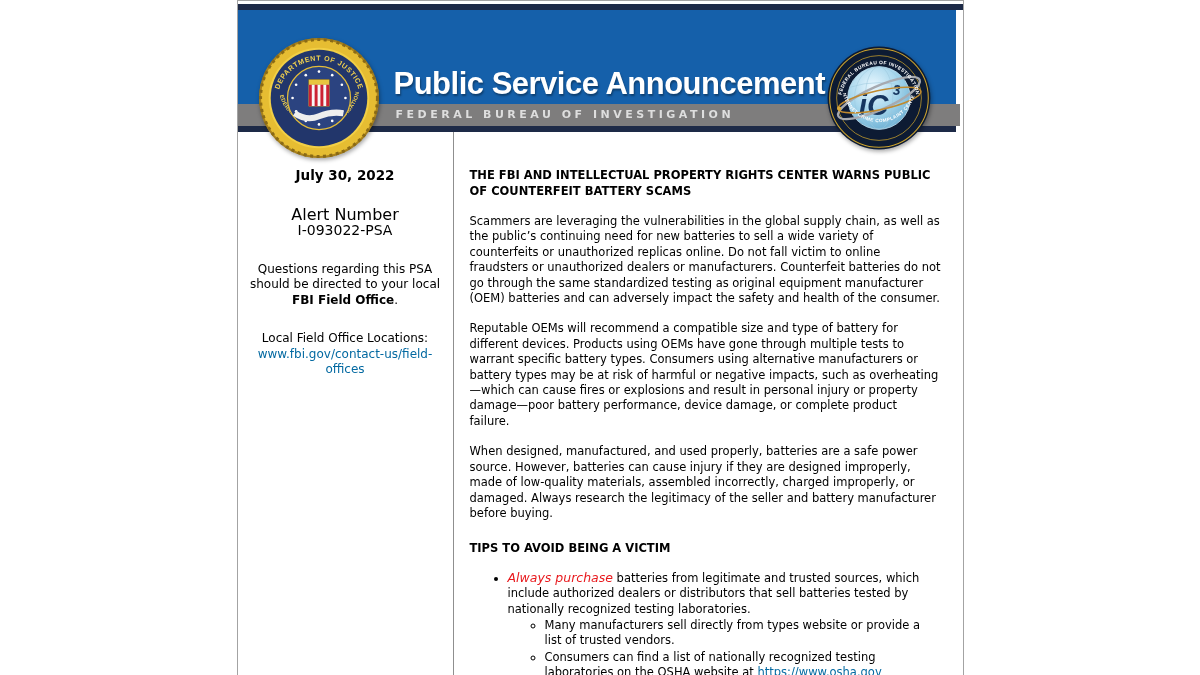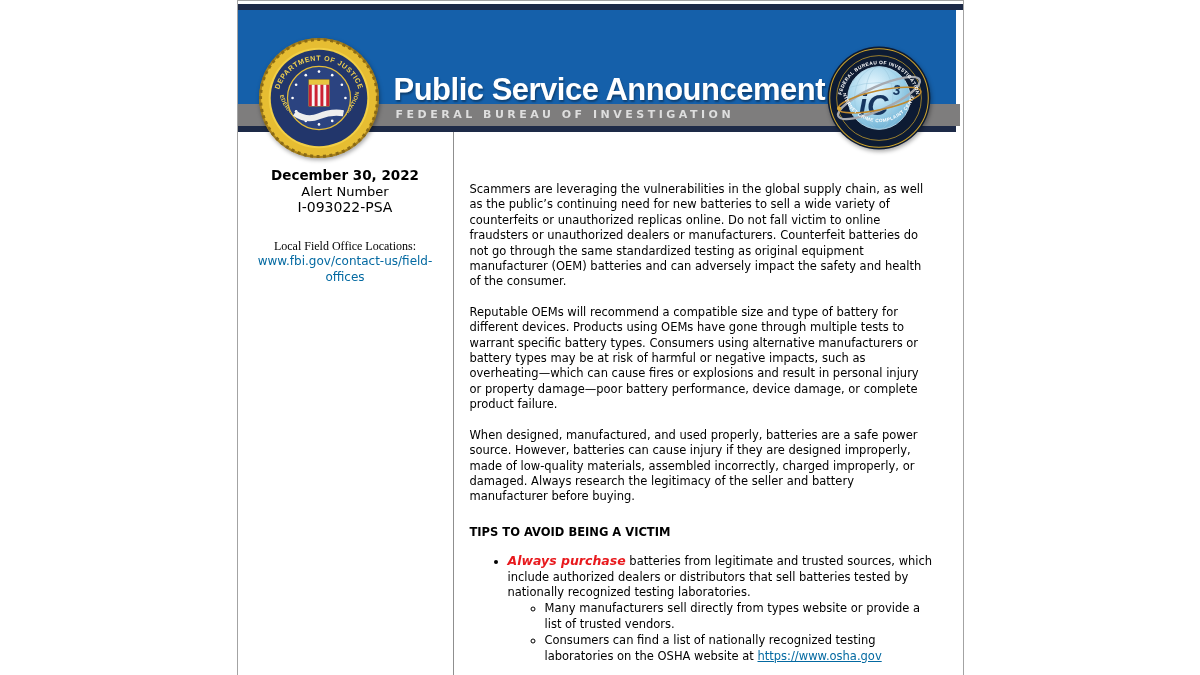--- a/index.html
+++ b/index.html
@@ -12,21 +12,21 @@
     border:1px solid #a3a3a3;border-bottom:none;
     box-sizing:border-box;height:675px;position:relative;
     padding-top:3px;
   }
   
   .hdr-navy-top{height:6px;background:#1d2a47;}
   .hdr-blue{height:94px;background:#1560aa;margin-right:7px;position:relative;}
   .hdr-gray{height:22px;background:#7e7d7d;margin-right:3px;position:relative;}
   .hdr-navy-bot{height:6px;background:#1d2a47;margin-right:7px;}
   .banner-title{
-    position:absolute;left:156px;top:62px;
+    position:absolute;left:156px;top:56px;
     font-family:"Liberation Sans", sans-serif;font-weight:bold;
     font-size:31px;letter-spacing:-0.5px;color:#ffffff;
     text-shadow:1px 2px 2px rgba(0,0,0,0.35);white-space:nowrap;
   }
   .banner-sub{
     position:absolute;left:158px;top:0;line-height:22px;
     font-family:"DejaVu Sans", sans-serif;font-weight:bold;
     font-size:11px;letter-spacing:3.5px;color:#dedede;white-space:nowrap;
   }
   .fbi-seal{position:absolute;left:20px;top:36px;width:122px;height:122px;z-index:6;
@@ -35,38 +35,38 @@
     filter:drop-shadow(1px 2px 2px rgba(0,0,0,0.35));}
   
   .content{display:flex;align-items:stretch;min-height:543px;}
   .sidebar{
     flex:0 0 216px;width:216px;box-sizing:border-box;
     border-right:1px solid #8f8f8f;
     text-align:center;padding:36px 12px 20px 12px;
     font-size:12px;line-height:15.5px;
   }
   .sb-date{font-size:13.5px;font-weight:bold;}
-  .sb-alert-label{font-size:13px;}
+  .sb-alert-label{margin-top:23px;font-size:16px;}
   .sb-alert-number{font-size:14px;font-weight:normal;margin-top:1px;}
   .sb-questions{margin-top:23px;}
-  .sb-loc-label{margin-top:23px;font-family:Liberation Serif, serif;}
+  .sb-loc-label{margin-top:23px;}
   a.link{color:#0369a1;cursor:pointer;text-decoration:none;}
   a.link.underline{text-decoration:underline;}
   .main{
     flex:1;box-sizing:border-box;
     padding:35px 22px 6px 16px;
     font-size:11.5px;line-height:15.4px;
   }
   .headline{font-weight:bold;font-size:11.5px;line-height:16px;margin:0;}
-  p.body{margin:15px 16px 0 0;}
+  p.body{margin:15px 0 0 0;}
   .tips-heading{font-weight:bold;margin:20px 0 0 0;}
   ul.tips{margin:13px 0 0 0;padding-left:38px;}
   ul.tips ul{list-style-type:circle;margin:1px 0 0 0;padding-left:37px;}
   li{margin:0 0 1px 0;}
-  .lead-red{color:#e8191d;font-weight:bold;font-style:italic;font-size:12.5px;}
+  .lead-red{color:#e8191d;font-weight:normal;font-style:italic;font-size:12.5px;}
   svg text{font-family:"Liberation Sans", sans-serif;}
 </style>
 </head>
 <body>
 
 <div class="page">
 
   <div class="hdr-navy-top"></div>
   <div class="hdr-blue">
     <div class="banner-title">Public Service Announcement</div>
@@ -164,28 +164,30 @@
       </text>
       <text font-size="4.4" letter-spacing="0.4">
         <textPath href="#ic3-bot" startOffset="50%" text-anchor="middle">INTERNET CRIME COMPLAINT CENTER</textPath>
       </text>
     </g>
   </svg>
 
   <div class="content">
 
     <div class="sidebar">
-      <div class="sb-date">December 30, 2022</div>
+      <div class="sb-date">July 30, 2022</div>
       <div class="sb-alert-label">Alert Number</div>
       <div class="sb-alert-number">I-093022-PSA</div>
+      <div class="sb-questions"><span>Questions regarding this PSA should be directed to your local </span><b>FBI Field Office</b><span>.</span></div>
       <div class="sb-loc-label">Local Field Office Locations:</div>
       <div><a class="link">www.fbi.gov/contact-us/field-offices</a></div>
     </div>
 
     <div class="main">
+      <h1 class="headline">THE FBI AND INTELLECTUAL PROPERTY RIGHTS CENTER WARNS PUBLIC OF COUNTERFEIT BATTERY SCAMS</h1>
       <p class="body">Scammers are leveraging the vulnerabilities in the global supply chain, as well as the public’s continuing need for new batteries to sell a wide variety of counterfeits or unauthorized replicas online. Do not fall victim to online fraudsters or unauthorized dealers or manufacturers. Counterfeit batteries do not go through the same standardized testing as original equipment manufacturer (OEM) batteries and can adversely impact the safety and health of the consumer.</p>
       <p class="body">Reputable OEMs will recommend a compatible size and type of battery for different devices. Products using OEMs have gone through multiple tests to warrant specific battery types. Consumers using alternative manufacturers or battery types may be at risk of harmful or negative impacts, such as overheating—which can cause fires or explosions and result in personal injury or property damage—poor battery performance, device damage, or complete product failure.</p>
       <p class="body">When designed, manufactured, and used properly, batteries are a safe power source. However, batteries can cause injury if they are designed improperly, made of low-quality materials, assembled incorrectly, charged improperly, or damaged. Always research the legitimacy of the seller and battery manufacturer before buying.</p>
       <div class="tips-heading">TIPS TO AVOID BEING A VICTIM</div>
       <ul class="tips">
         <li>
           <span class="lead-red">Always purchase</span><span> batteries from legitimate and trusted sources, which include authorized dealers or distributors that sell batteries tested by nationally recognized testing laboratories.</span>
           <ul>
             <li>Many manufacturers sell directly from types website or provide a list of trusted vendors.</li>
             <li><span>Consumers can find a list of nationally recognized testing laboratories on the OSHA website at </span><a class="link underline">https://www.osha.gov</a></li>

